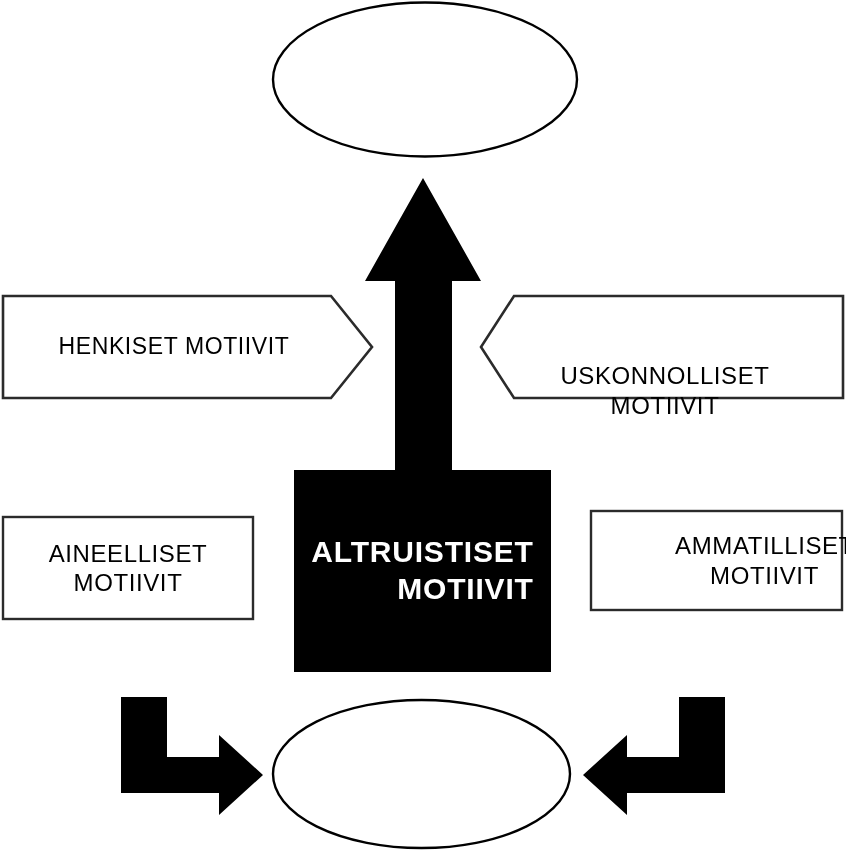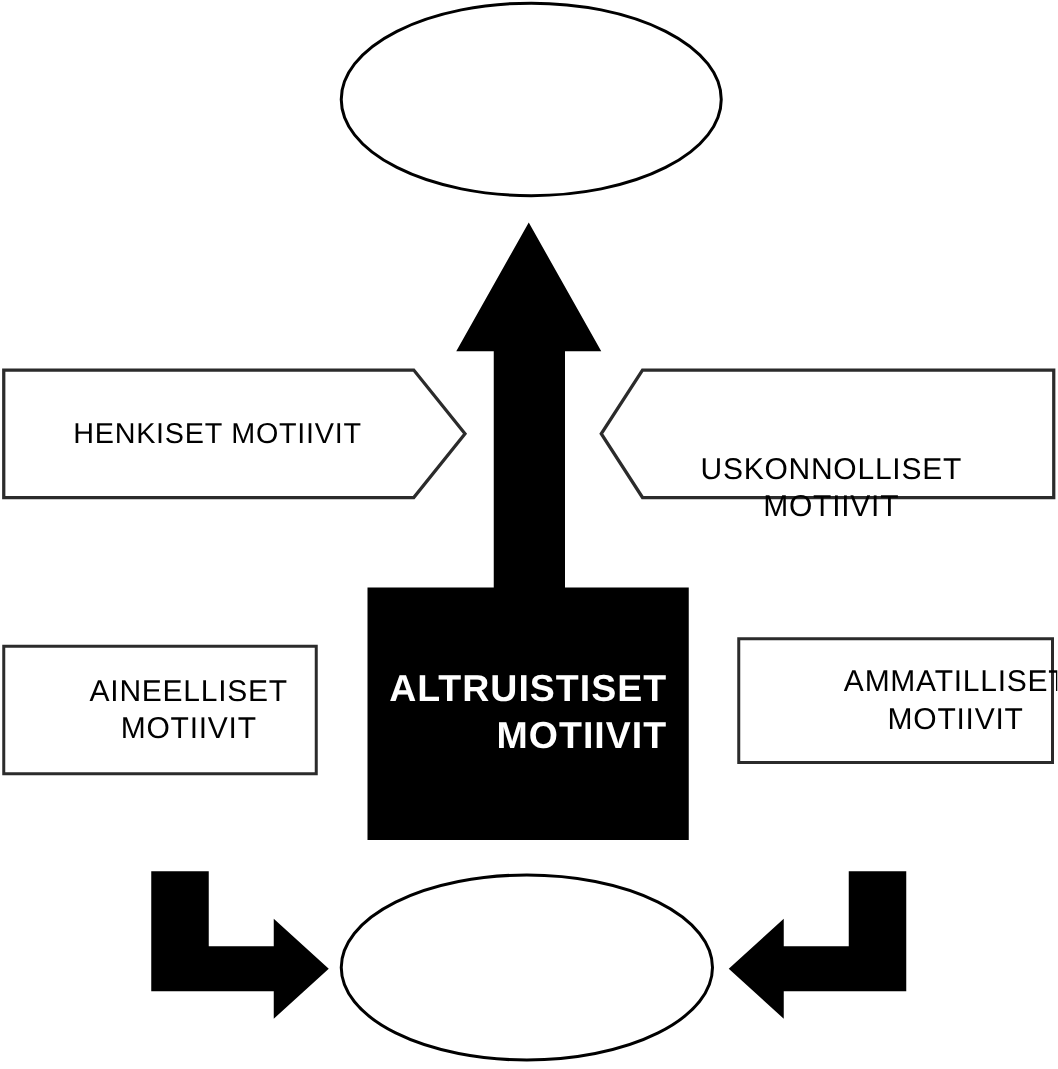--- a/index.html
+++ b/index.html
@@ -84,21 +84,20 @@
     color: #000000;
     margin-top: 44px;
   }
   .lbl-box-left {
     left: 2px;
     top: 516px;
     width: 252px;
     height: 104px;
     font-size: 24px;
     color: #000000;
-    padding-left: 23px;
   }
   .lbl-box-right {
     left: 590px;
     top: 510px;
     width: 253px;
     height: 101px;
     font-size: 24px;
     color: #000000;
     margin-left: 48px;
   }

